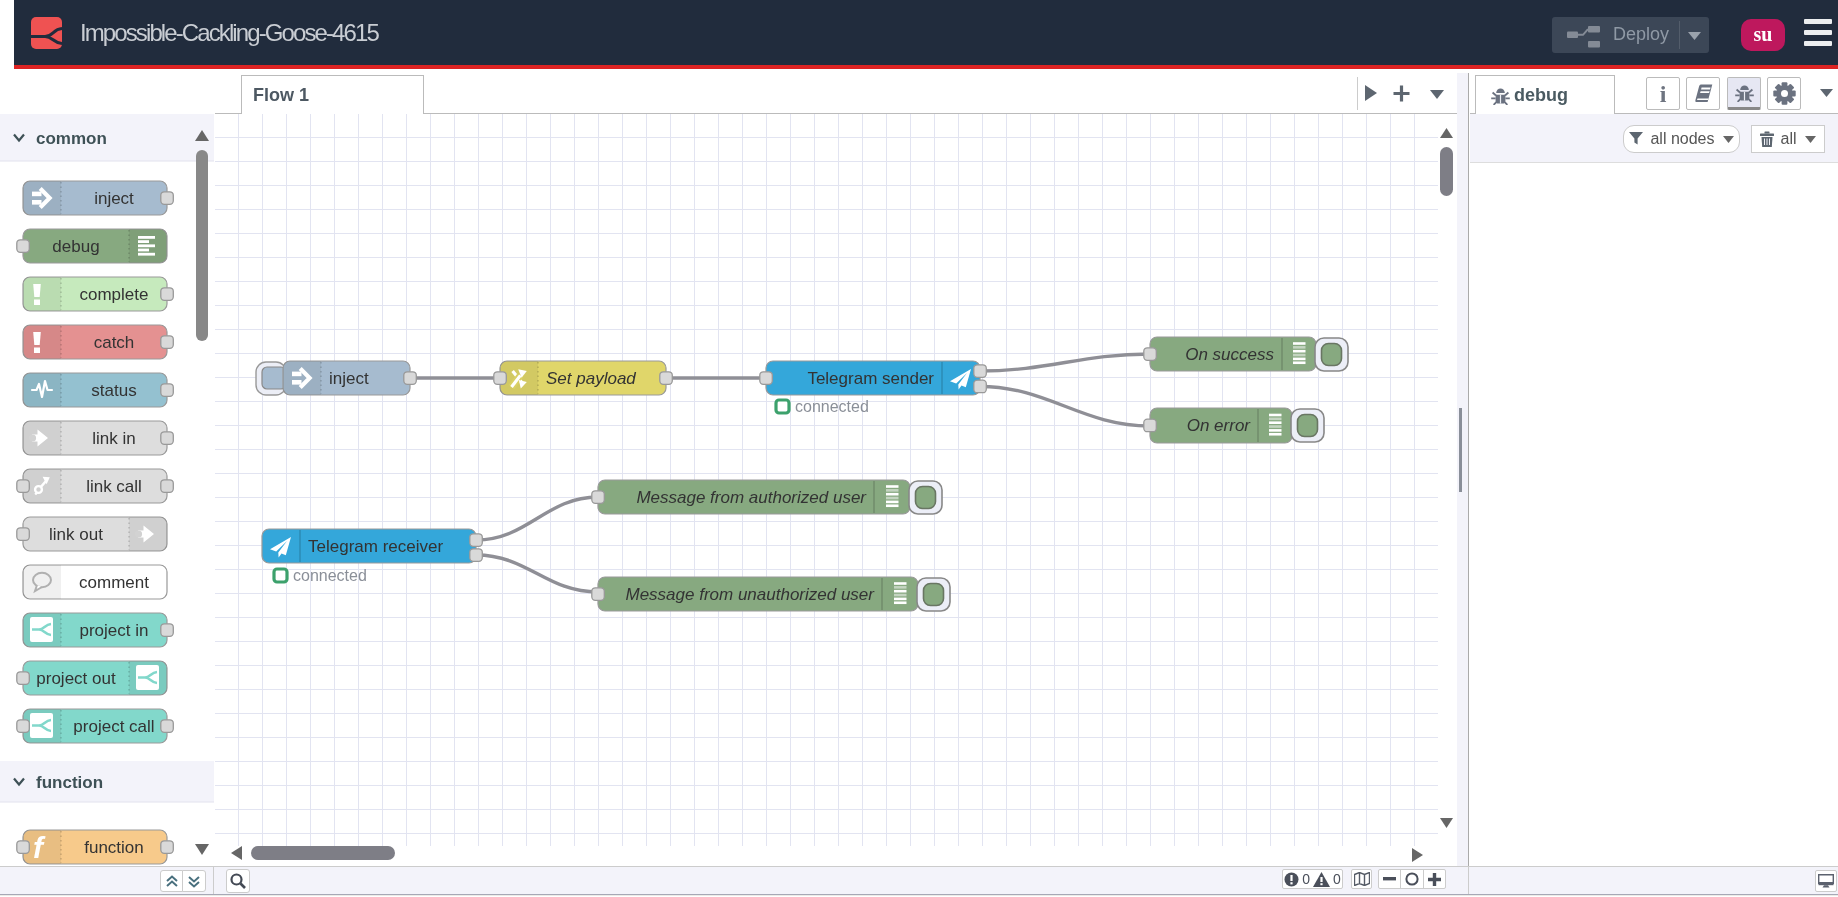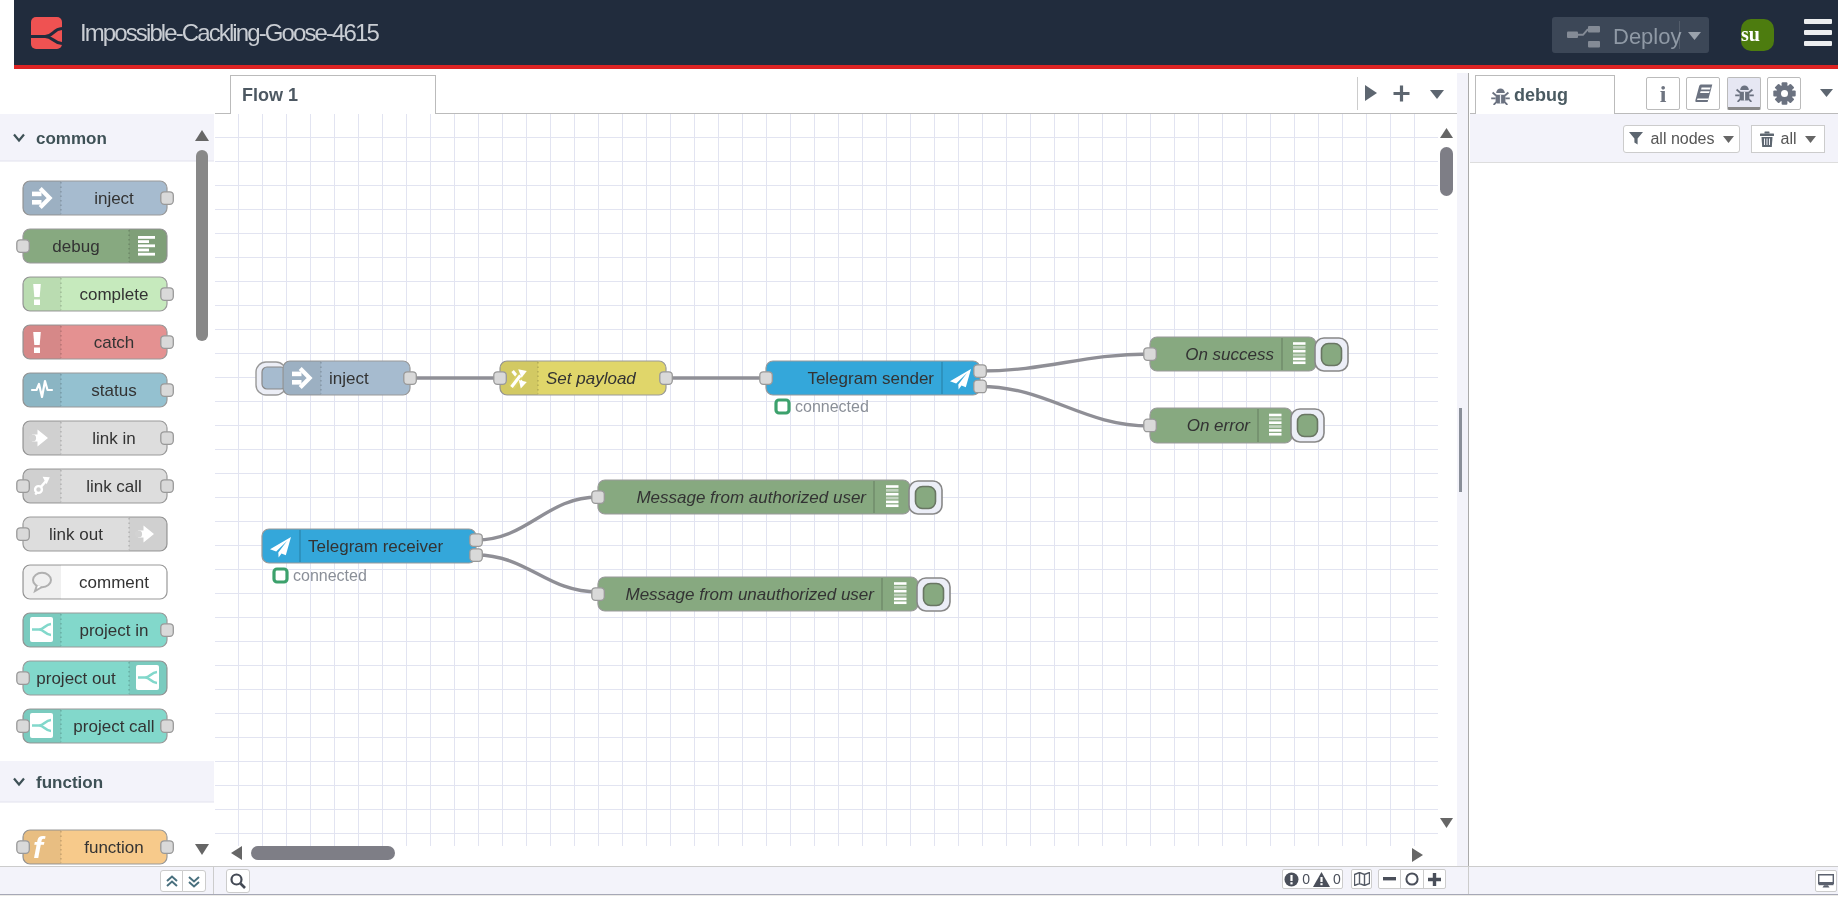--- a/index.html
+++ b/index.html
@@ -1,20 +1,20 @@
 <!DOCTYPE html>
 <html><head><meta charset="utf-8"><style>
 *{margin:0;padding:0;box-sizing:border-box}
 html,body{width:1838px;height:897px;overflow:hidden;font-family:"Liberation Sans",sans-serif}
 .abs{position:absolute}
 #app{position:relative;width:1838px;height:897px;background:#fff}
 #header{position:absolute;left:14px;top:0;width:1838px;height:69px;background:#212c3d;border-bottom:4px solid #dd2323}
 #title{position:absolute;left:66px;top:19px;font-size:24px;color:#c9cdd3;letter-spacing:-1.9px}
 #deploy{position:absolute;left:1538px;top:17px;width:157px;height:36px;background:#3c4757;border-radius:3px}
-#avatar{position:absolute;left:1727px;top:19px;width:33px;height:32px;background:#4d7c0f;border-radius:10px;color:#fff;text-align:left;font-weight:bold;font-family:"Liberation Serif",serif;font-size:20px;line-height:30px}
+#avatar{position:absolute;left:1727px;top:19px;width:44px;height:32px;background:#be185d;border-radius:10px;color:#fff;text-align:center;font-weight:bold;font-family:"Liberation Serif",serif;font-size:20px;line-height:30px}
 #burger{position:absolute;left:1790px;top:19px;width:28px;height:28px}
 #burger div{position:absolute;left:0;width:28px;height:5px;background:#eceef0;border-radius:1px}
 #palette{position:absolute;left:0;top:73px;width:214px;height:821px;background:#fff;border-right:1px solid #bbb}
 #pal-filter{position:absolute;left:0;top:0;width:213px;height:40px;background:#fff;border-bottom:1px solid #ccc}
 #tabbar{position:absolute;left:215px;top:73px;width:1242px;height:41px;background:#fff;border-bottom:1px solid #bbb}
 .tab{position:absolute;top:2px;height:39px;background:#fff;border:1px solid #bbb;border-bottom:none}
 #sep{position:absolute;left:1457px;top:73px;width:11px;height:821px;background:#f3f3fa}
 #grip{position:absolute;left:2px;top:335px;width:3px;height:84px;background:#8a8f99}
 #sidebar{position:absolute;left:1468px;top:73px;width:370px;height:821px;background:#fff;border-left:1px solid #aaa}
 #sb-tabbar{position:absolute;left:1px;top:0;width:369px;height:41px;background:#fff;border-bottom:1px solid #bbb}
@@ -44,21 +44,21 @@
     <div class="abs" style="left:15px;top:9px">
           <svg width="34" height="22" viewBox="0 0 34 22" style="">
             <g fill="#848b96">
 <rect x="0" y="5.5" width="11" height="6.5" rx="1"></rect>
 <rect x="21" y="0" width="12" height="6.5" rx="1"></rect>
 <rect x="21" y="15" width="12" height="6.5" rx="1"></rect>
 <path d="M11 8.8 L16 8.8 L21 3.2" stroke="#848b96" stroke-width="2" fill="none"></path>
 </g>
           </svg>
         </div>
-    <div class="abs" style="left:61px;top:7px;font-size:22px;color:#8f99a5">Deploy</div>
+    <div class="abs" style="left:61px;top:7px;font-size:18px;color:#8f99a5">Deploy</div>
     <div class="abs" style="left:127px;top:4px;width:1px;height:28px;background:rgba(255,255,255,0.12)"></div>
     <div class="abs" style="left:136px;top:15px">
           <svg width="13" height="8" viewBox="0 0 13 8" style="">
             <path d="M0 0 H13 L6.5 8 Z" fill="#9aa2ac"></path>
           </svg>
         </div>
   </div>
   <div id="avatar">su</div>
   <div id="burger">
         <div style="top:0"></div>
@@ -193,21 +193,21 @@
       <text x="114.0" y="852.8" text-anchor="middle" font-size="17" fill="#333">function</text>
       <text x="33.0" y="858.0" font-family="Liberation Serif, serif" font-style="italic" font-weight="bold" font-size="30" fill="#fff">f</text>
       <rect x="16.8" y="840.8" width="12.5" height="12.5" rx="3.5" fill="#d9d9d9" stroke="#999" stroke-width="1.3"></rect>
       <rect x="160.8" y="840.8" width="12.5" height="12.5" rx="3.5" fill="#d9d9d9" stroke="#999" stroke-width="1.3"></rect>
       <path d="M195 141 l7 -11 l7 11 Z" fill="#666"></path>
       <rect x="196" y="150" width="12" height="191" rx="6" fill="#888"></rect>
       <path d="M195 844 l7 11 l7 -11 Z" fill="#666"></path>
     </svg>
 
 <div id="tabbar">
-  <div class="tab" style="left:15px;width:206px">
+  <div class="tab" style="left:26px;width:183px">
     <div class="abs" style="left:11px;top:9px;font-size:18px;font-weight:600;color:#4d5862">Flow 1</div>
   </div>
   <div class="vline" style="left:1142px;top:4px;height:33px"></div>
   <div class="abs" style="left:1150px;top:12px">
         <svg width="12" height="16" viewBox="0 0 12 16" style="">
           <path d="M0 0 L12 8 L0 16 Z" fill="#5d6670"></path>
         </svg>
       </div>
   <div class="abs" style="left:1178px;top:12px">
         <svg width="17" height="17" viewBox="0 0 17 17" style="">
@@ -399,21 +399,21 @@
             <circle cx="11.5" cy="11.5" r="3.5" fill="#fff"></circle>
           </svg>
         </div>
     <div class="abs" style="left:350px;top:16px">
           <svg width="13" height="8" viewBox="0 0 13 8" style="">
             <path d="M0 0 H13 L6.5 8 Z" fill="#5d6670"></path>
           </svg>
         </div>
   </div>
   <div id="sb-filter">
-    <div class="fbtn" style="left:153px;top:11px;width:117px;height:28px;border-radius:3px">
+    <div class="fbtn" style="left:153px;top:11px;width:117px;height:28px;border-radius:11px">
        <svg width="15" height="14" viewBox="0 0 15 14" style="">
             <path d="M0 0 H14 L8.6 6.5 V12.5 L5.4 10.5 V6.5 Z" fill="#5d6670"></path>
           </svg>
           <span style="font-size:16px;color:#555;margin:0 8px 0 6px">all nodes</span>
           <svg width="11" height="7" viewBox="0 0 11 7" style="">
             <path d="M0 0 H11 L5.5 7 Z" fill="#666"></path>
           </svg>
     </div>
     <div class="fbtn" style="left:281px;top:11px;width:74px;height:28px;border-radius:0">
        <svg width="14" height="16" viewBox="0 0 14 16" style="">

